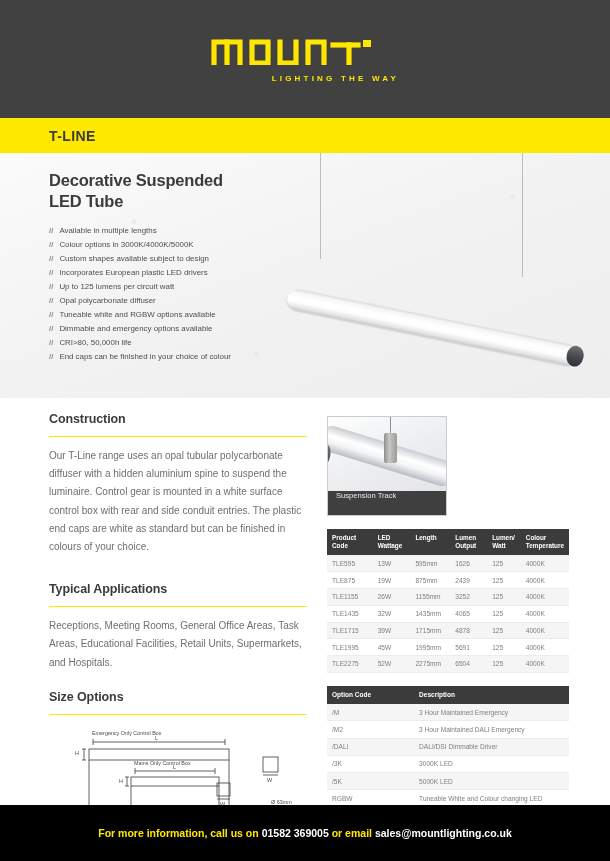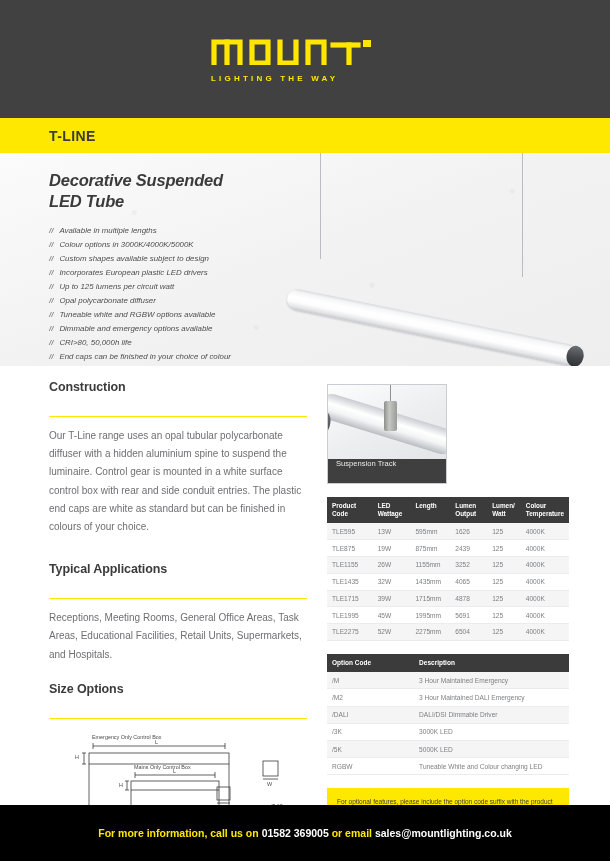--- a/index.html
+++ b/index.html
@@ -10,46 +10,45 @@
     overflow: hidden;
   }
   .page { position: relative; width: 610px; height: 861px; background:#fff; }
 
   
   .header {
     height: 118px; background: #414141;
     display: flex; flex-direction: column;
     align-items: center; justify-content: center;
   }
-  .logo-wrap { display:flex; flex-direction:column; align-items:flex-start; }
+  .logo-wrap { display:flex; flex-direction:column; align-items:flex-end; }
   .logo-svg { display:block; }
   .logo-tag {
     color:#ffe600; font-size:8px; font-weight:700;
     letter-spacing:3.2px; margin-top:9px;
   }
 
   
   .title-bar {
     height: 35px; background:#ffe800;
     display:flex; align-items:center; padding-left:49px;
   }
   .title-bar .t {
     color:#3b3b3b; font-size:14px; font-weight:700; letter-spacing:0.4px;
   }
 
   
   .hero {
-    position: relative; height: 213px; overflow: hidden;
+    position: relative; height: 245px; overflow: hidden;
     background:
       radial-gradient(circle at 22% 28%, rgba(0,0,0,.035) 0 2px, transparent 3px),
       radial-gradient(circle at 61% 62%, rgba(0,0,0,.03) 0 2px, transparent 3px),
       radial-gradient(circle at 84% 18%, rgba(0,0,0,.03) 0 2px, transparent 3px),
       radial-gradient(circle at 42% 82%, rgba(0,0,0,.03) 0 2px, transparent 3px),
       linear-gradient(160deg,#fbfbfb 0%, #f2f2f2 50%, #eeeeee 100%);
-    font-style: italic;
   }
   .hero-text { position:absolute; left:49px; top:17px; width:250px; z-index:3; }
   .hero-h1 {
     font-size:16.5px; font-weight:700; color:#3b3b3b;
     line-height:1.27; letter-spacing:-0.2px;
   }
   .feature-list { margin-top:12px; }
   .feature-row {
     display:flex; align-items:flex-start; gap:6px;
     font-size:7.9px; color:#4e4e4e; line-height:1.78;
@@ -75,21 +74,21 @@
   }
 
   
   .body { position:relative; padding: 14px 49px 0 49px; }
   .cols { display:flex; gap:20px; }
   .col-l { width:258px; flex:none; }
   .col-r { width:242px; flex:none; }
 
   .sec-h {
     font-size:12.5px; font-weight:700; color:#3b3b3b;
-    padding-bottom:22px; border-bottom:1.6px solid #ffe800;
+    padding-bottom:10px; border-bottom:1.6px solid #ffe800;
     letter-spacing:-0.1px;
   }
   .sec-p {
     margin-top:10px; font-size:10px; color:#6f6f73; line-height:1.82;
   }
   .gap-26 { height:26px; }
   .gap-18 { height:18px; }
 
   
   .inset {

